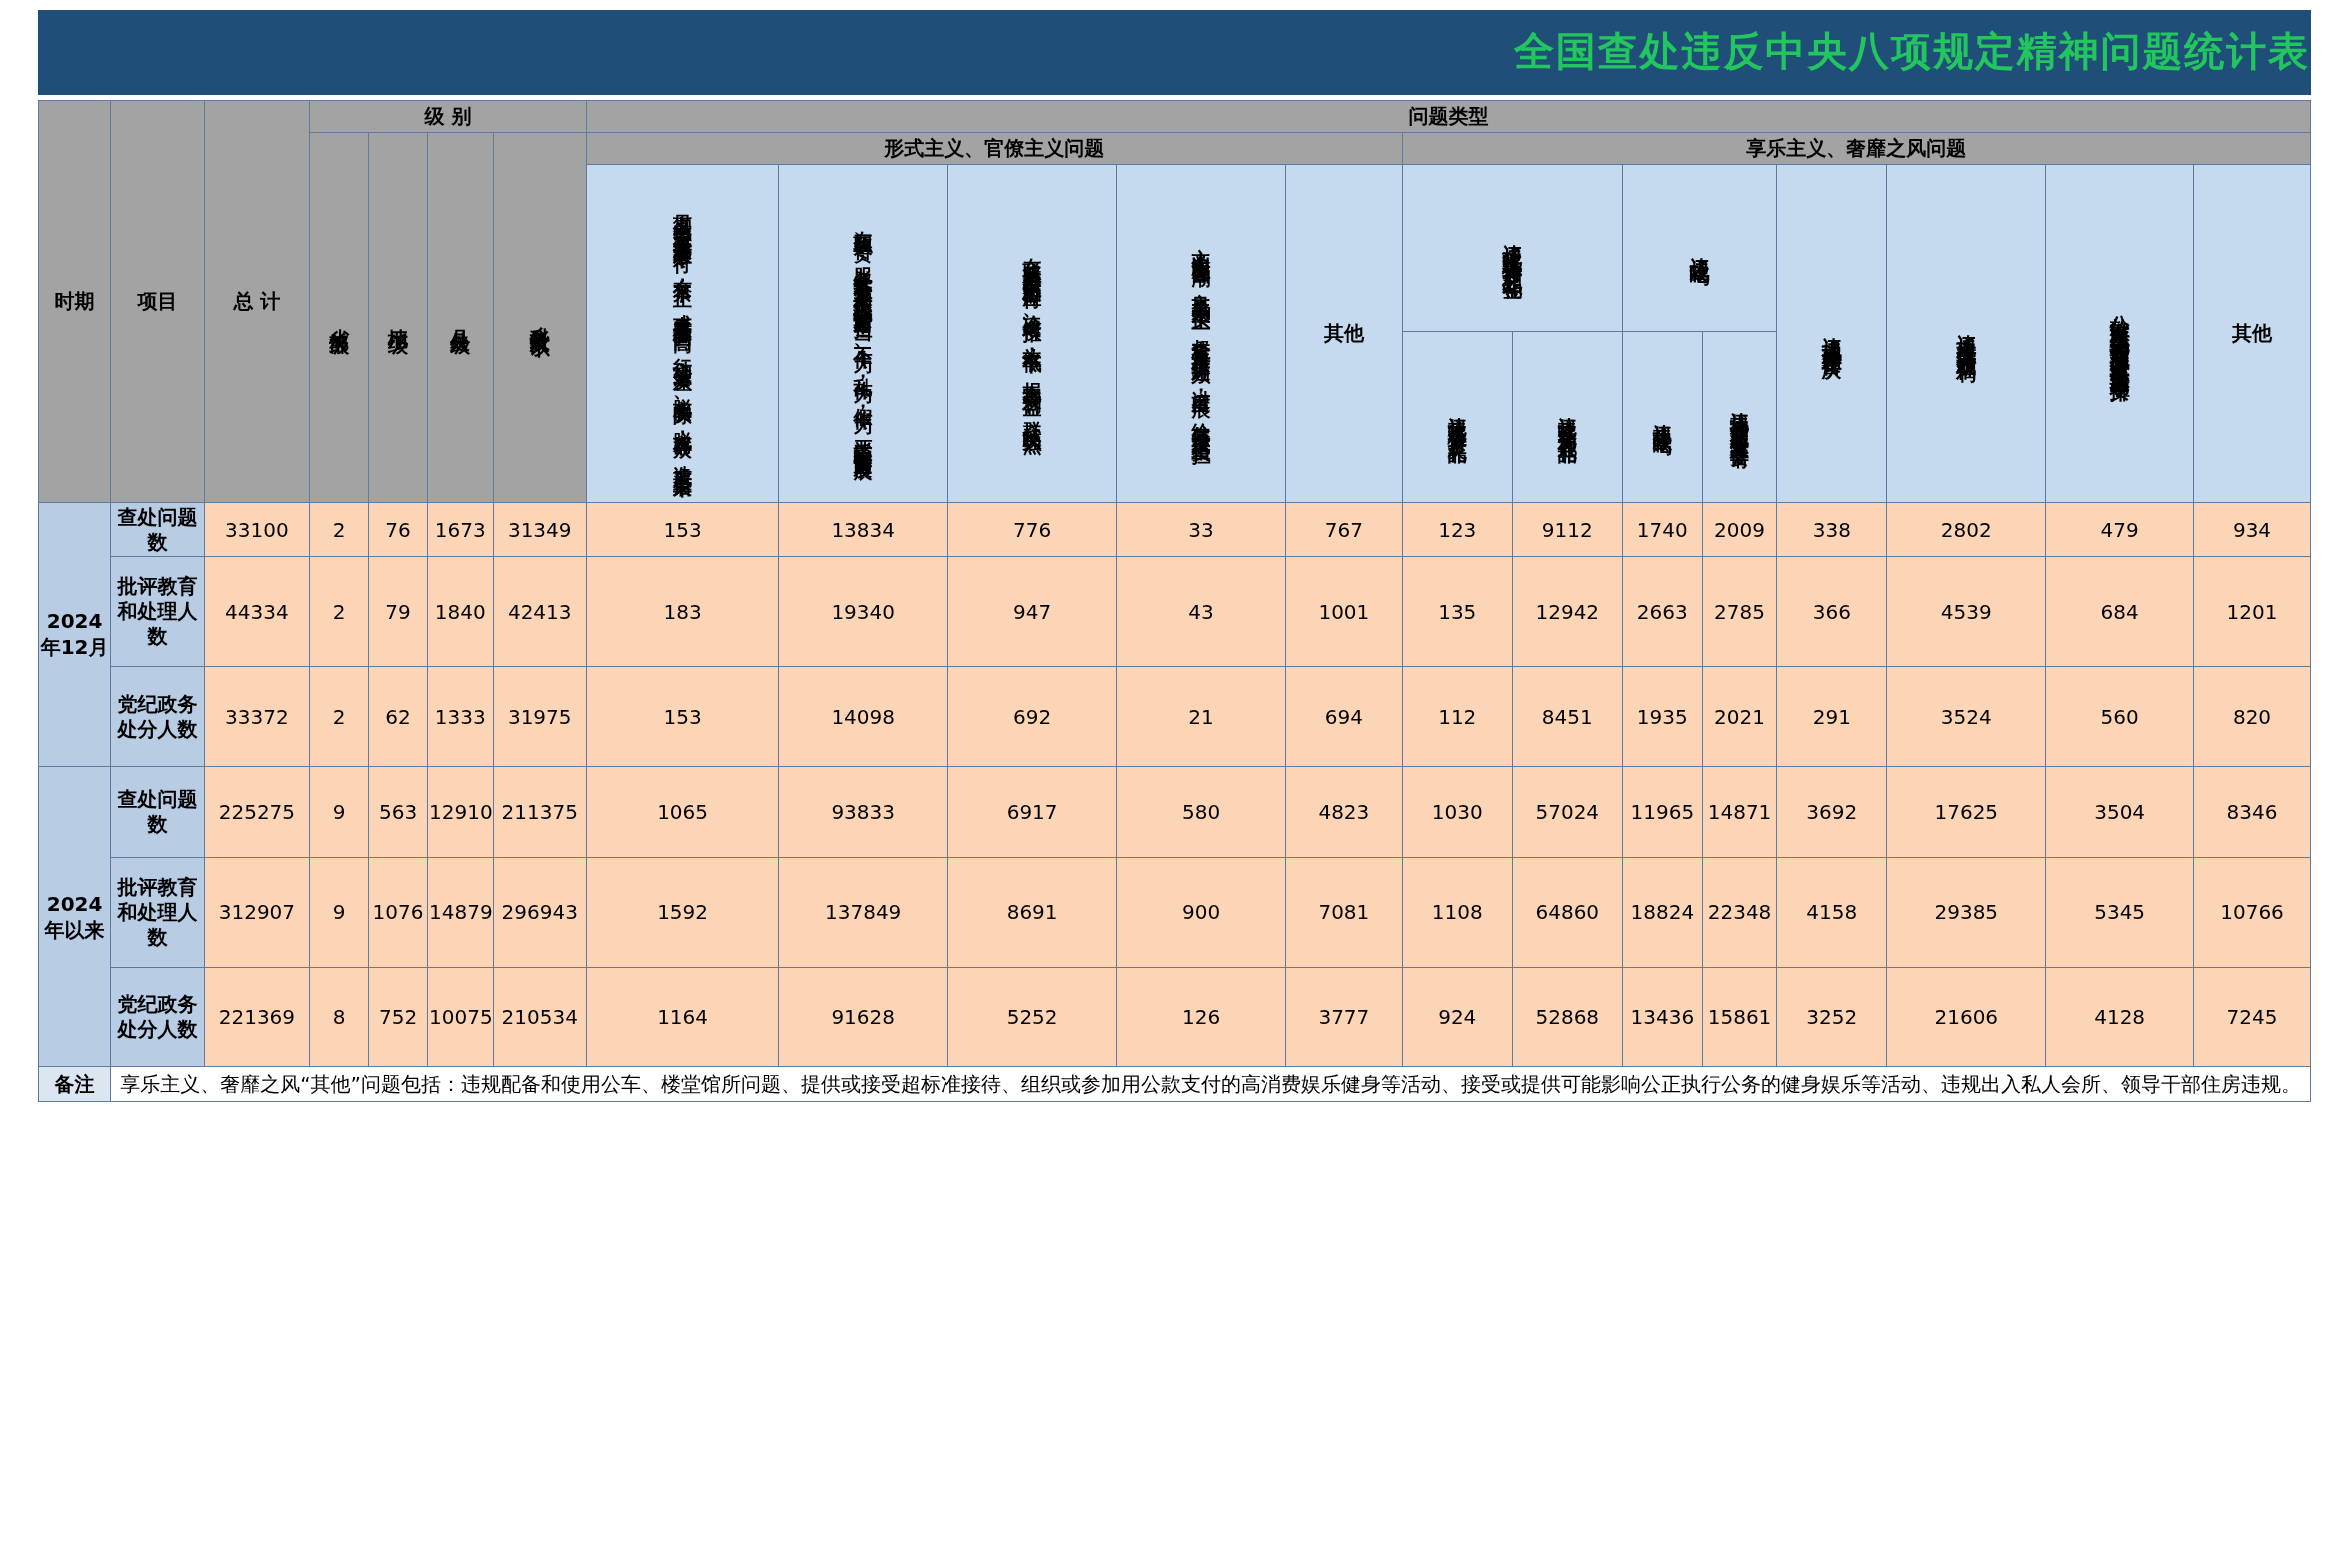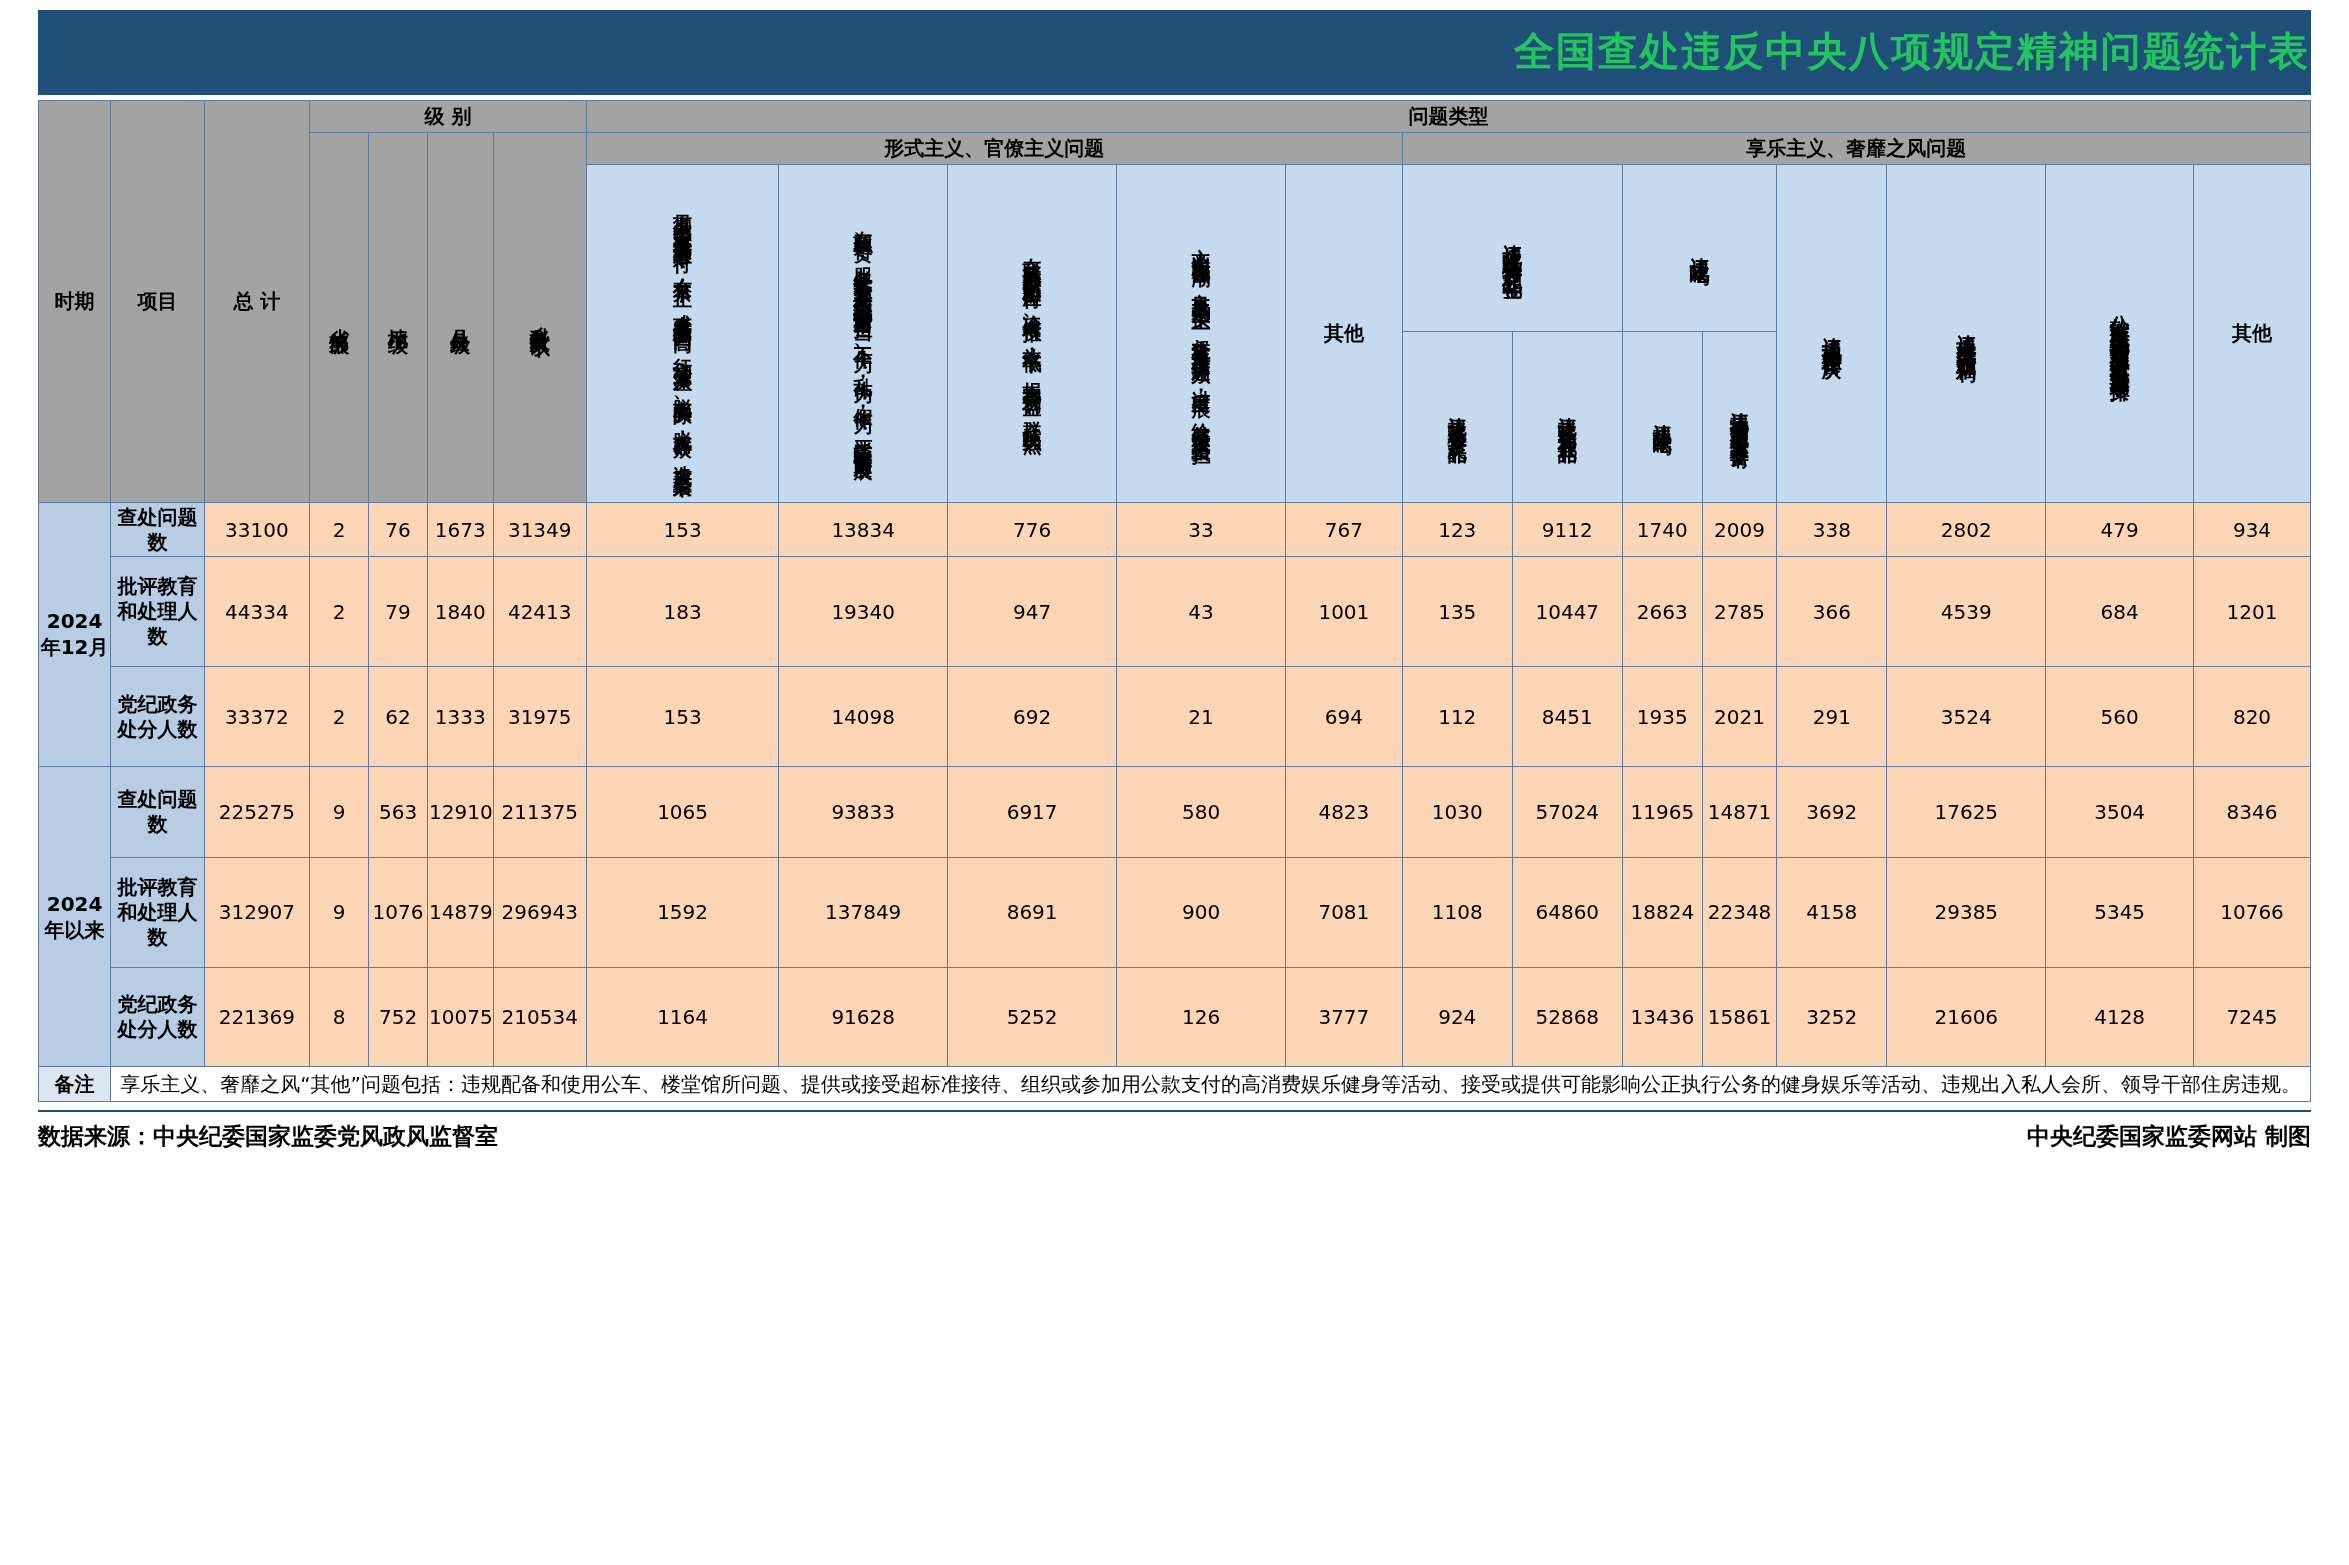--- a/index.html
+++ b/index.html
@@ -223,21 +223,21 @@
         <td class="data">2</td>
         <td class="data">79</td>
         <td class="data">1840</td>
         <td class="data">42413</td>
         <td class="data">183</td>
         <td class="data">19340</td>
         <td class="data">947</td>
         <td class="data">43</td>
         <td class="data">1001</td>
         <td class="data">135</td>
-        <td class="data">10447</td>
+        <td class="data">12942</td>
         <td class="data">2663</td>
         <td class="data">2785</td>
         <td class="data">366</td>
         <td class="data">4539</td>
         <td class="data">684</td>
         <td class="data">1201</td>
       </tr>
       <tr>
         <td class="rowlabel" style="height:95px;">党纪政务处分人数</td>
         <td class="data">33372</td>
@@ -325,19 +325,15 @@
         <td class="data">7245</td>
       </tr>
 
       <tr>
         <td class="note-cell">备注</td>
         <td class="note-text" colspan="19">享乐主义、奢靡之风“其他”问题包括：违规配备和使用公车、楼堂馆所问题、提供或接受超标准接待、组织或参加用公款支付的高消费娱乐健身等活动、接受或提供可能影响公正执行公务的健身娱乐等活动、违规出入私人会所、领导干部住房违规。</td>
       </tr>
     </tbody>
   </table>
 
-  <div class="source">
-    <span>数据来源：中央纪委国家监委党风政风监督室</span>
-    <span>中央纪委国家监委网站 制图</span>
-  </div>
 
 </div>
 
 
 </body></html>

